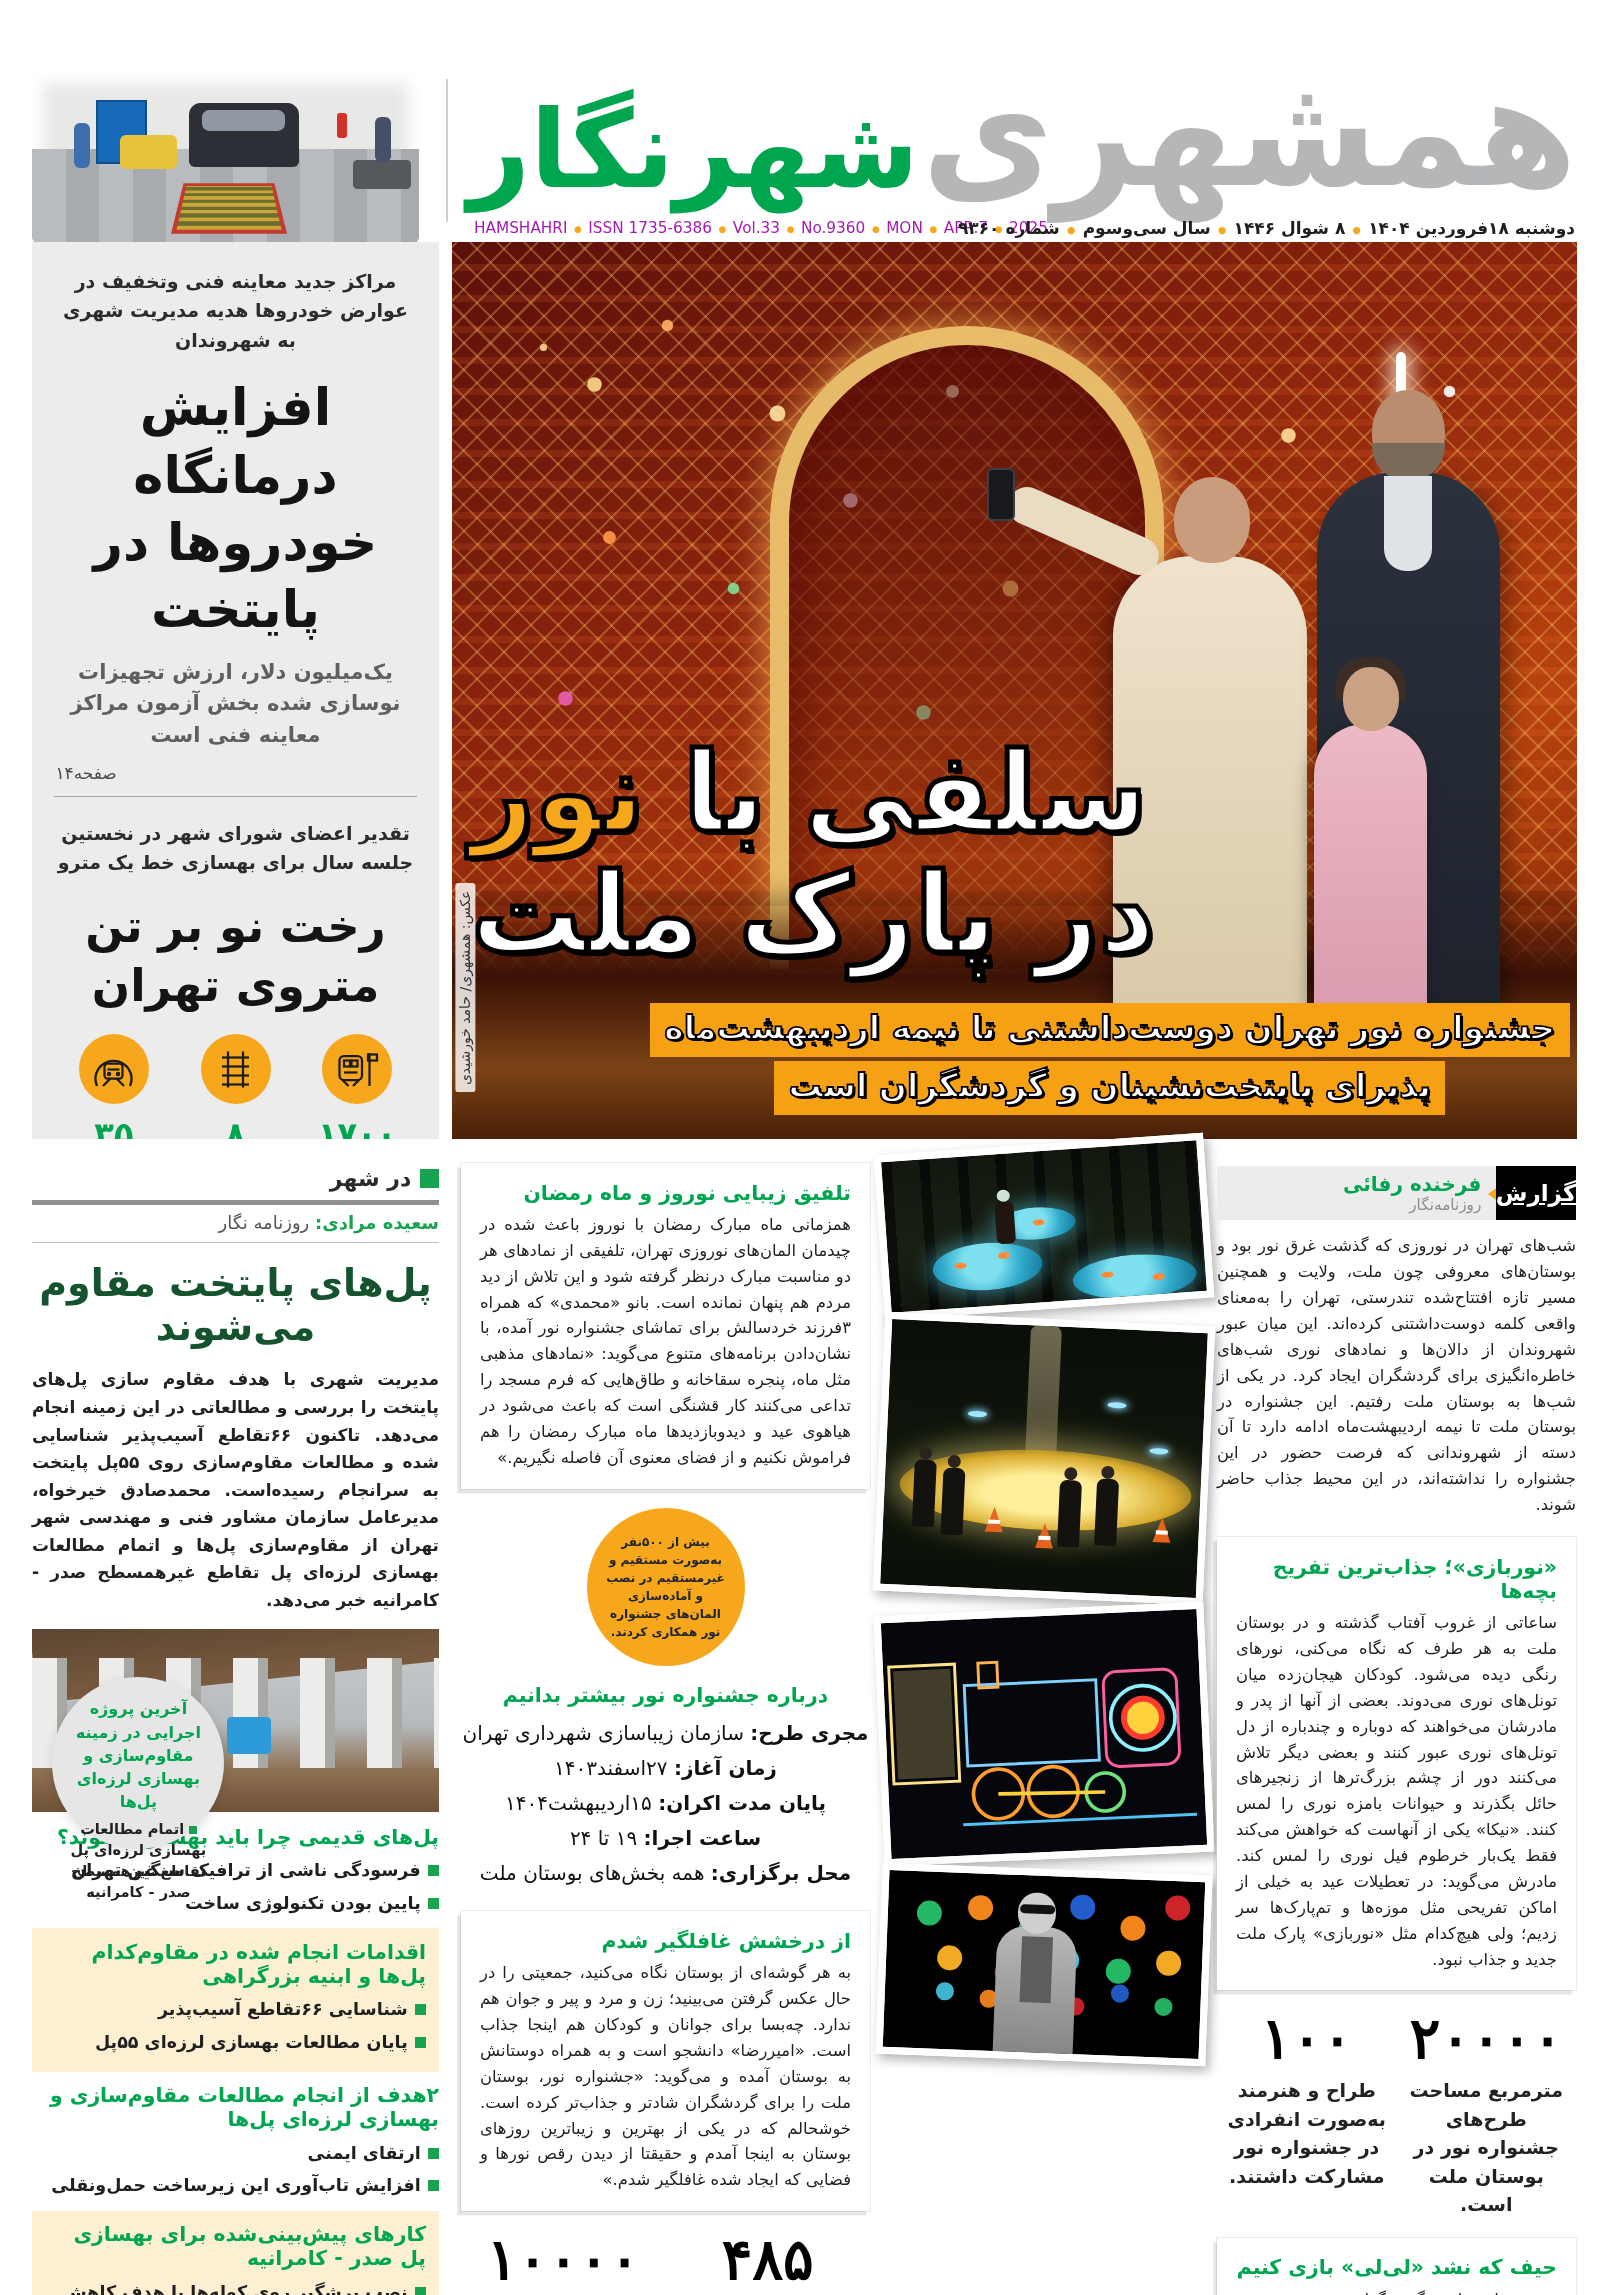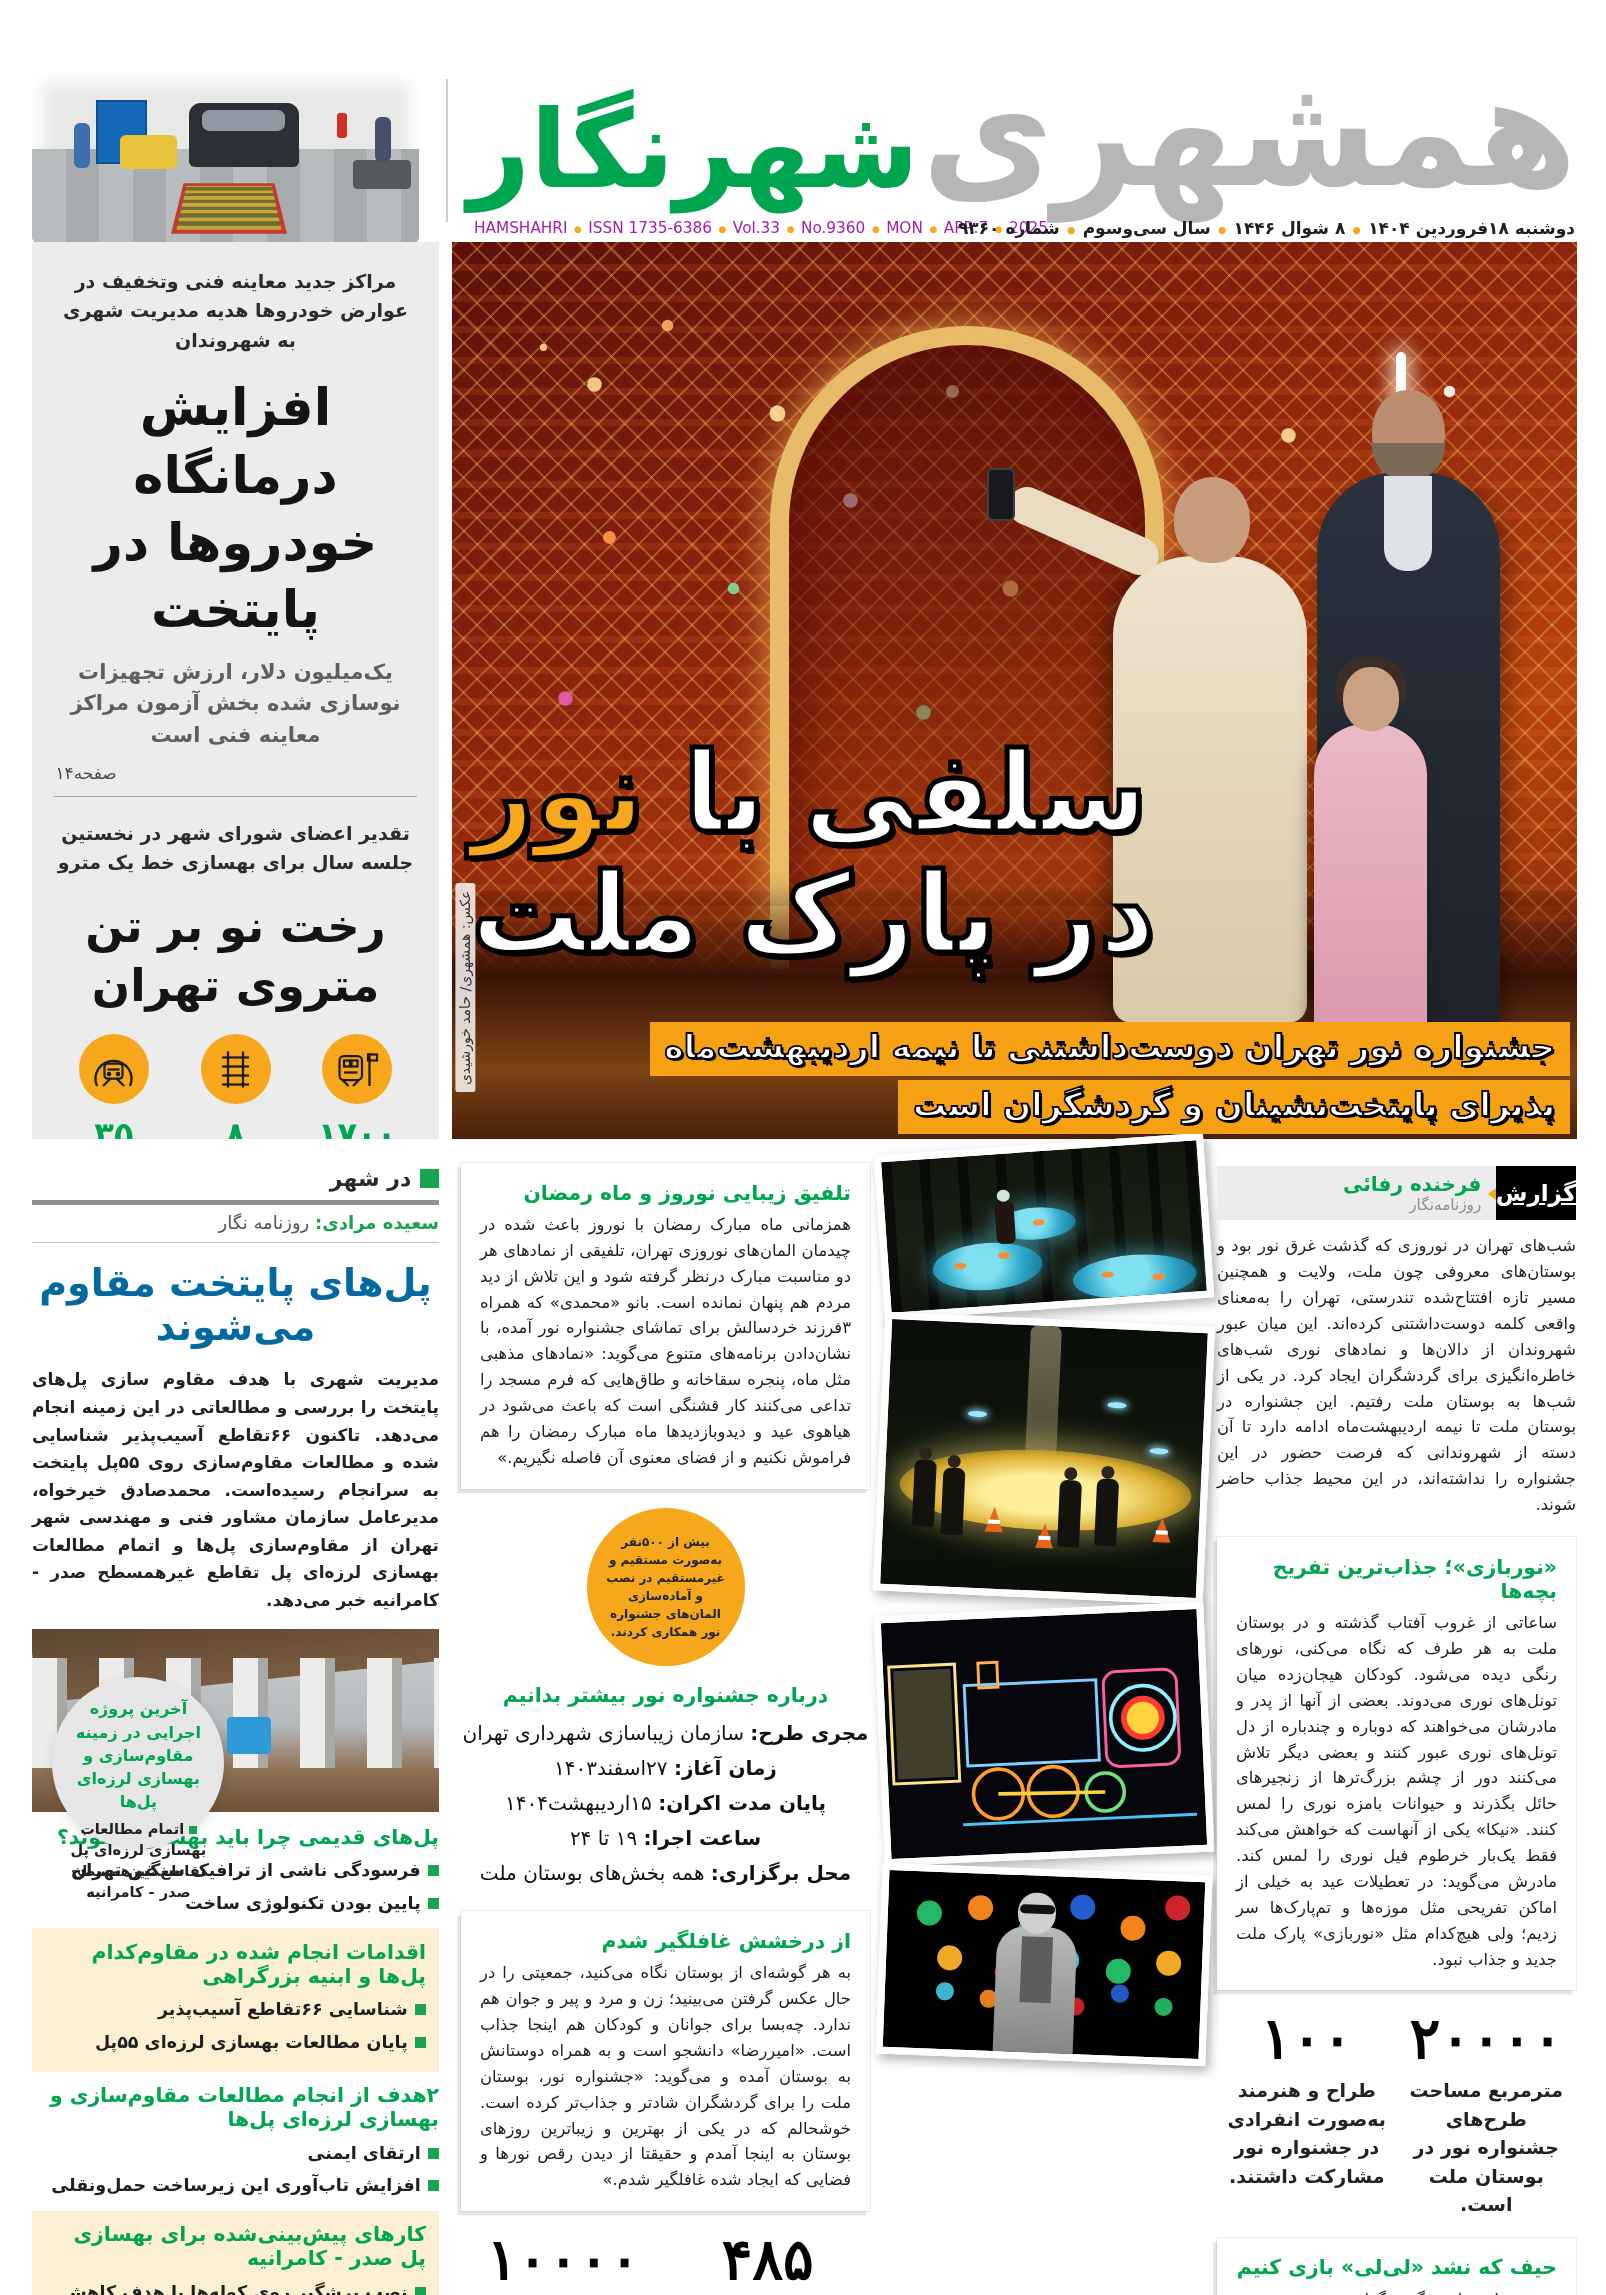--- a/index.html
+++ b/index.html
@@ -68,38 +68,38 @@
   .p-man .head { position:absolute; left:55px; top:-82px; width:73px; height:88px; background:#b98d6e; border-radius:48%; }
   .p-man .beard { position:absolute; left:55px; top:-29px; width:73px; height:38px; background:#7c6a58; border-radius:0 0 35px 35px; }
   .p-man .shirt { position:absolute; left:67px; top:4.4px; width:48px; height:95px; background:#dfe3e6; border-radius:0 0 22px 22px; }
   .p-girl { position:absolute; left:862px; top:482px; width:113px; height:321px; background:linear-gradient(180deg,#ecb9c6,#d898ab); border-radius:51px 51px 11.7px 11.7px; box-shadow:-4.4px 5.8px 17.5px rgba(0,0,0,.35); }
   .p-girl .head { position:absolute; left:29px; top:-57px; width:56px; height:64px; background:#caa183; border-radius:48%; }
   .p-girl .hair { position:absolute; left:22px; top:-67px; width:70px; height:44px; background:#3c2e26; border-radius:29px 29px 0 0; }
 
   .hero-title { position:absolute; left:19px; top:491px; text-align:left; direction:rtl; z-index:5; }
   .hero-title .l1, .hero-title .l2 { display:block; font-size:110px; font-weight:900; color:#fff; -webkit-text-stroke:5.1px #000; text-shadow:3.7px 4.4px 0 #000; line-height:1.1; letter-spacing:-1.5px; white-space:nowrap; }
   .hero-title .accent { color:#f6a71b; }
-  .hero-deck { position:absolute; right:7.3px; bottom:5px; z-index:5; text-align:right; }
+  .hero-deck { position:absolute; right:7.3px; bottom:24px; z-index:5; text-align:center; }
   .hero-deck span { display:inline-block; background:#f6a014; color:#fff; font-size:33px; font-weight:900; line-height:1.15; padding:5.8px 14.6px 10.2px; margin-top:4.4px; -webkit-text-stroke:1.8px #000; text-shadow:2.2px 2.2px 0 #000; }
   .hero-credit { position:absolute; left:2.9px; bottom:47px; writing-mode:vertical-rl; transform:rotate(180deg); background:rgba(255,255,255,.82); color:#333; font-size:14px; padding:7.3px 2.2px; border-radius:2.9px; z-index:6; }
 
   
   .col-city { position:absolute; left:33px; top:1166px; width:407px; }
   .col-feature { position:absolute; left:462px; top:1163px; width:409px; }
   .col-photos { position:absolute; left:880px; top:1144px; width:330px; height:1125px; }
   .col-report { position:absolute; left:1218px; top:1166px; width:359px; }
 
   
   .city-kicker { display:flex; align-items:center; gap:8.8px; font-size:22px; font-weight:bold; color:#2a2a2a; }
   .sq { display:inline-block; width:19px; height:19px; background:#17a350; }
   .bar-thick { height:5.1px; background:#8f9193; margin:8.8px 0 7.3px; }
   .byline { font-size:18px; color:#555; }
   .byline .name { color:#17a350; font-weight:bold; }
   .bar-thin { height:1.5px; background:#c2c2c2; margin:8.8px 0 17.5px; }
-  .city-headline { font-size:38px; font-weight:900; color:#0369a1; text-align:center; letter-spacing:-0.7px; margin-bottom:17.5px; }
+  .city-headline { font-size:38px; font-weight:900; color:#14532d; text-align:center; letter-spacing:-0.7px; margin-bottom:17.5px; }
   .city-lead { font-size:17px; font-weight:bold; color:#222; line-height:1.62; text-align:justify; }
   .city-photo { position:relative; margin:14.6px 0 13px; height:183px; background:linear-gradient(180deg,#c9cdd0 0%, #b6babd 52%, #8d6f51 78%, #6f5338 100%); overflow:hidden; }
   .cp-deck { position:absolute; left:0; top:-29px; width:110%; height:80px; background:linear-gradient(#5a4330,#7a5c40); transform:rotate(-6deg); }
   .cp-pillars { position:absolute; left:0; top:29px; width:100%; height:110px; background:repeating-linear-gradient(90deg, #ececea 0 25px, #a8a8a4 25px 35px, rgba(0,0,0,0) 35px 67px); }
   .cp-crane { position:absolute; left:48%; top:88px; width:44px; height:37px; background:#2d9bd8; border-radius:4.4px; }
   .green-h { font-size:20.4px; font-weight:bold; color:#00a54f; margin:10.2px 0 7.3px; }
   .b-item { font-size:17.5px; font-weight:bold; color:#1f1f1f; line-height:1.6; margin:4.4px 0; }
   .b-item::before { content:""; display:inline-block; width:11px; height:11px; background:#17a350; margin-left:7.3px; }
   .beige { background:#fdf0d2; padding:11.7px 13px; margin:11.7px 0; }
   .beige .green-h { margin-top:0; }

